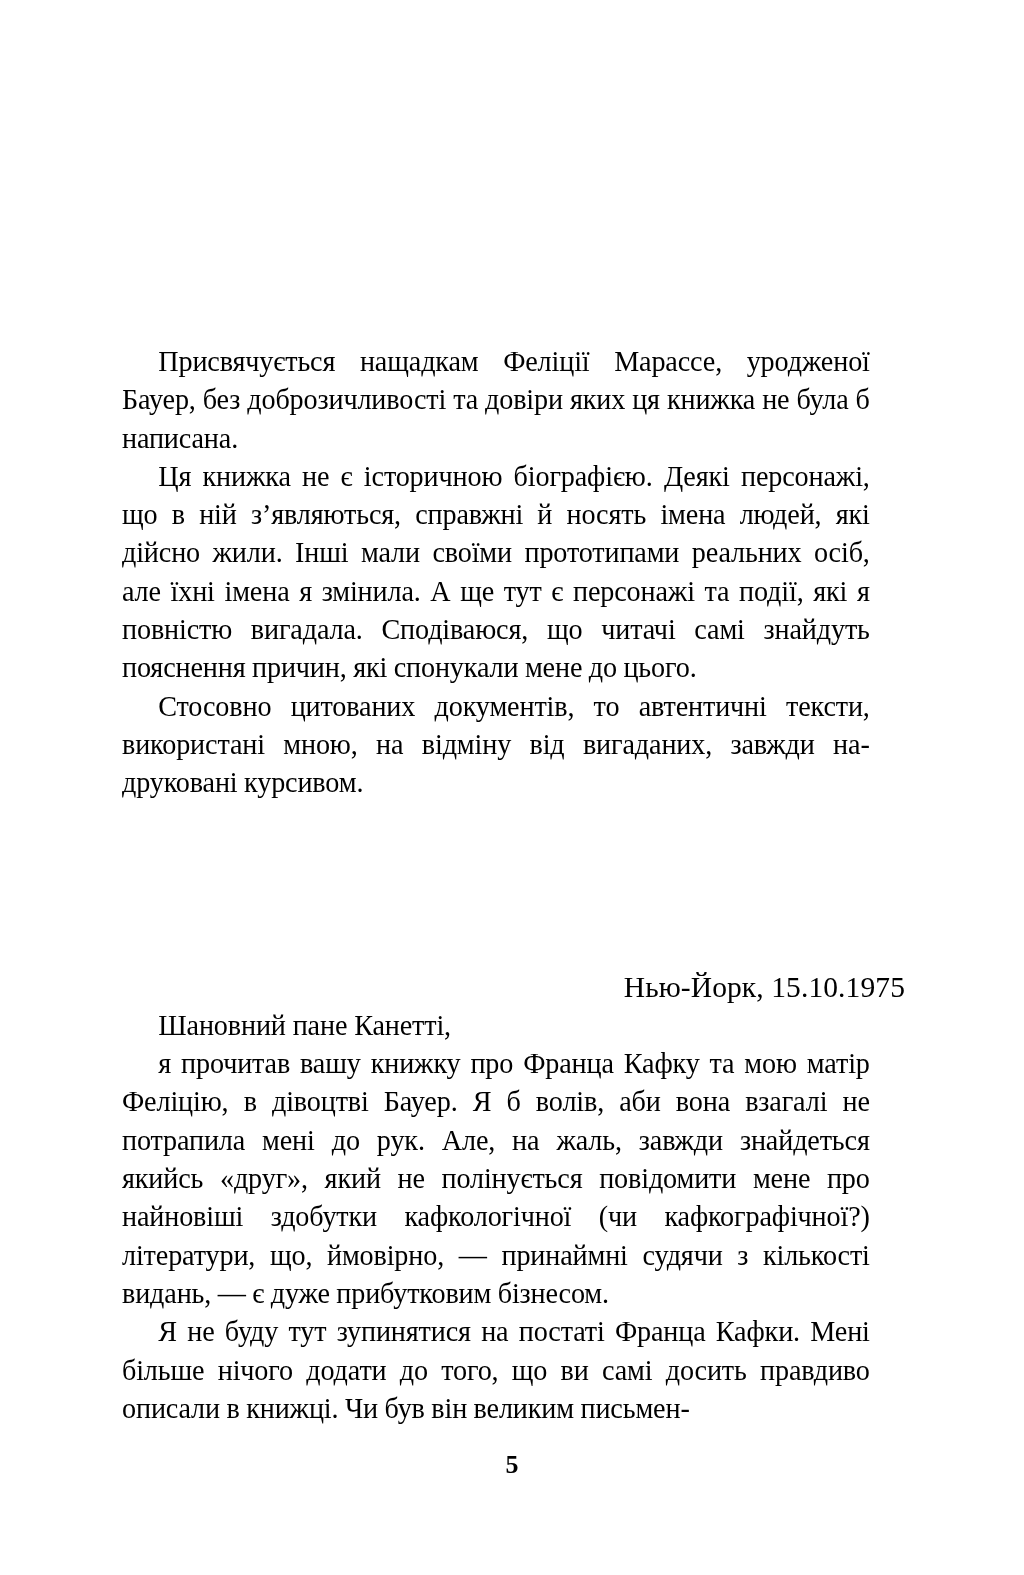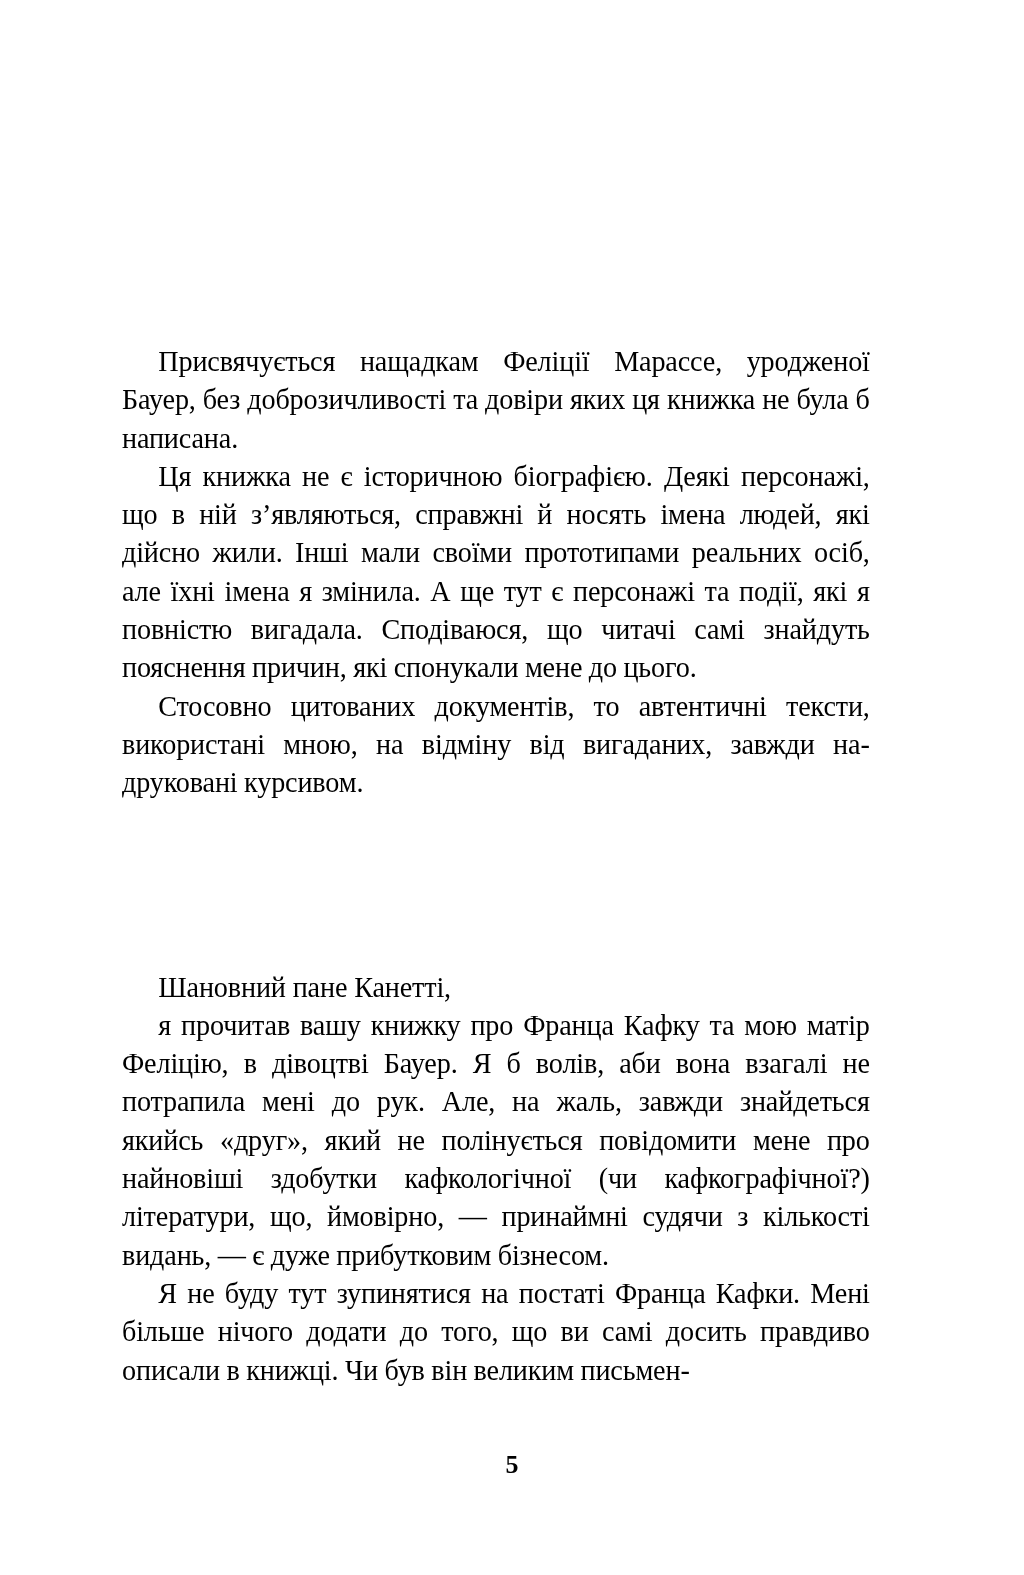--- a/index.html
+++ b/index.html
@@ -99,20 +99,21 @@
   <div class="text-column">
 
     <p class="para">Присвячується нащадкам Феліції Марассе, уродженої Бауер, без доброзичливості та довіри яких ця книжка не була б написана.</p>
 
     <p class="para">Ця книжка не є історичною біографією. Деякі персона­жі, що в ній з’являються, справжні й носять імена людей, які дійсно жили. Інші мали своїми прототипами реальних осіб, але їхні імена я змінила. А ще тут є персонажі та події, які я повністю вигадала. Сподіваюся, що читачі самі зна­йдуть пояснення причин, які спонукали мене до цього.</p>
 
     <p class="para">Стосовно цитованих документів, то автентичні тексти, використані мною, на відміну від вигаданих, завжди на­друковані курсивом.</p>
 
     <div class="block-gap"></div>
 
+    <p class="dateline">Нью-Йорк, 15.10.1975</p>
 
     <p class="salutation">Шановний пане Канетті,</p>
 
     <p class="para">я прочитав вашу книжку про Франца Кафку та мою матір Феліцію, в дівоцтві Бауер. Я б волів, аби вона взагалі не потрапила мені до рук. Але, на жаль, завжди знайдеться якийсь «друг», який не полінується повідомити мене про найновіші здобутки кафкологічної (чи кафкографічної?) літератури, що, ймовірно, — принаймні судячи з кількості видань, — є дуже прибутковим бізнесом.</p>
 
     <p class="para">Я не буду тут зупинятися на постаті Франца Кафки. Мені більше нічого додати до того, що ви самі досить правдиво описали в книжці. Чи був він великим письмен-</p>
 
   </div>
 
   <div class="folio">5</div>

